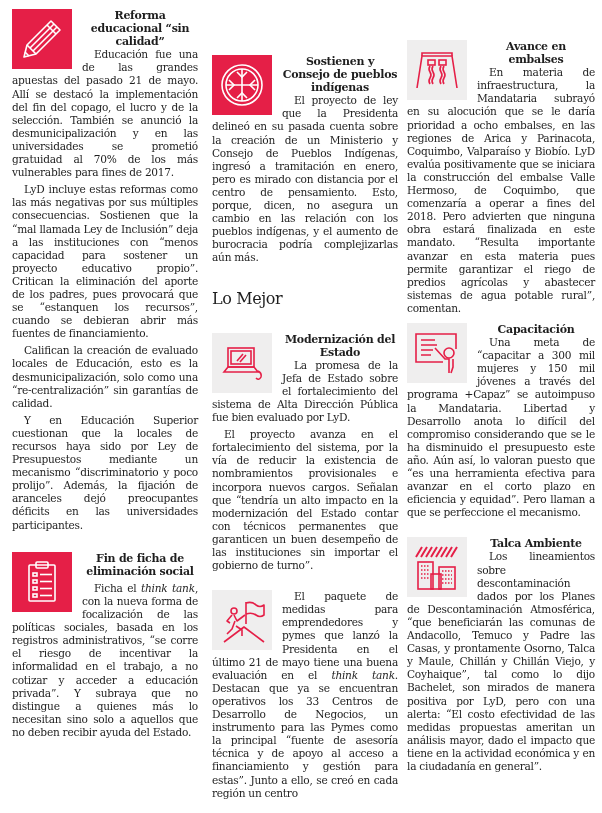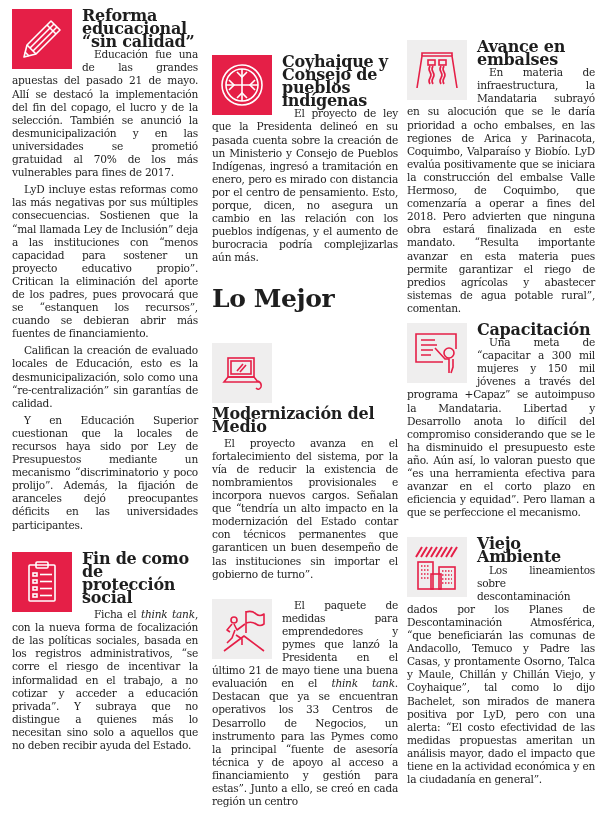--- a/index.html
+++ b/index.html
@@ -7,23 +7,23 @@
   body { position: relative; font-family: "DejaVu Serif", "Liberation Serif", serif; color: #1e1e1e; }
   .col { position: absolute; top: 0; width: 186px; font-size: 10.6px; line-height: 13.1px; letter-spacing: -0.25px; }
   .col.c1 { left: 12px; }
   .col.c2 { left: 212px; }
   .col.c3 { left: 407px; width: 188px; }
   .block { position: relative; }
   .icon { float: left; width: 60px; height: 60px; margin: 0 10px 4px 0; display: flex; align-items: center; justify-content: center; }
   .icon.red { background: #e51f47; }
   .icon.grey { background: #efeeee; }
   .icon svg { width: 48px; height: 48px; }
-  .title { font-weight: bold; font-size: 16px; line-height: 13.1px; display: block; }
+  .title { font-weight: bold; font-size: 11px; line-height: 13.1px; display: block; text-align: center; }
   p { text-align: justify; text-indent: 12px; hyphens: manual; }
-  .section-head { font-size: 25px; line-height: 24px; letter-spacing: -0.4px; font-weight: bold; margin: 0 0 32px 0; }
+  .section-head { font-size: 16px; line-height: 24px; letter-spacing: -0.4px; font-weight: normal; margin: 0 0 22px 0; }
   em { font-style: italic; }
   .clear { clear: both; }
 </style>
 </head>
 <body>
 
 <div class="col c1">
   <div class="block" style="margin-top:9px;">
     <div class="icon red">
       <svg viewBox="0 0 48 48" fill="none" stroke="#ffffff" stroke-width="1.6" stroke-linejoin="round">
@@ -51,59 +51,60 @@
         <rect x="15" y="15" width="4" height="3"></rect>
           <path d="M22 16.5 h12"></path>
         <rect x="15" y="22" width="4" height="3"></rect>
           <path d="M22 23.5 h12"></path>
         <rect x="15" y="29" width="4" height="3"></rect>
           <path d="M22 30.5 h12"></path>
         <rect x="15" y="36" width="4" height="3"></rect>
           <path d="M22 37.5 h12"></path>
       </svg>
     </div>
-    <span class="title">Fin de como de protección social</span>
+    <span class="title">Fin de ficha de eliminación social</span>
     <p style="margin-top:4px;">
       <span>Ficha el </span><em>think tank</em><span>, </span><span>con la nueva forma de focalización de las políticas sociales, basada en los registros administrativos, “se corre el riesgo de incentivar la informalidad en el trabajo, a no cotizar y acceder a educación privada”. Y subraya que no distingue a quienes más lo necesitan sino solo a aquellos que no deben recibir ayuda del Estado.</span>
     </p>
     <div class="clear"></div>
   </div>
 </div>
 
 <div class="col c2">
   <div class="block" style="margin-top:55px;">
     <div class="icon red">
       <svg viewBox="0 0 48 48" fill="none" stroke="#ffffff" stroke-width="1.6">
         <circle cx="24" cy="24" r="20"></circle>
         <circle cx="24" cy="24" r="16"></circle>
         <path d="M24 8 v32 M8 24 h32"></path>
         <path d="M19 11 l5 5 l5 -5"></path>
         <path d="M19 37 l5 -5 l5 5"></path>
         <path d="M11 19 l5 5 l-5 5"></path>
         <path d="M37 19 l-5 5 l5 5"></path>
       </svg>
     </div>
-    <span class="title">Coyhaique y Consejo de pueblos indígenas</span>
+    <span class="title">Sostienen y Consejo de pueblos indígenas</span>
     <p>El proyecto de ley que la Presidenta delineó en su pasada cuenta sobre la creación de un Ministerio y Consejo de Pueblos Indígenas, ingresó a tramitación en enero, pero es mirado con distancia por el centro de pensamiento. Esto, porque, dicen, no asegura un cambio en las relación con los pueblos indígenas, y el aumento de burocracia podría complejizarlas aún más.</p>
     <div class="clear"></div>
   </div>
 
   <h2 class="section-head" style="margin-top:22px;">Lo Mejor</h2>
 
   <div class="block">
     <div class="icon grey">
       <svg viewBox="0 0 48 48" fill="none" stroke="#e51f47" stroke-width="1.6">
         <rect x="10" y="9" width="26" height="19"></rect>
         <rect x="13" y="12" width="20" height="13"></rect>
         <path d="M6 33 h34 l-4 -5 H10 z"></path>
         <path d="M19 22 l6 -7 M22 23 l6 -7"></path>
         <path d="M40 32 q4 2 3 6 q-2 4 -5 1"></path>
       </svg>
     </div>
-    <span class="title">Modernización del Medio</span>
+    <span class="title">Modernización del Estado</span>
+    <p>La promesa de la Jefa de Estado sobre el fortalecimiento del sistema de Alta Dirección Pública fue bien evaluado por LyD.</p>
     <p style="margin-top:4px;">El proyecto avanza en el fortalecimiento del sistema, por la vía de reducir la existencia de nombramientos provisionales e incorpora nuevos cargos. Señalan que “tendría un alto impacto en la modernización del Estado contar con técnicos permanentes que garanticen un buen desempeño de las instituciones sin importar el gobierno de turno”.</p>
     <div class="clear"></div>
   </div>
 
   <div class="block" style="margin-top:18px;">
     <div class="icon grey">
       <svg viewBox="0 0 48 48" fill="none" stroke="#e51f47" stroke-width="1.6" stroke-linejoin="round">
         <path d="M28 6 v22"></path>
         <path d="M28 7 q6 -2 10 2 q4 3 8 0 v10 q-4 3 -8 0 q-4 -3 -10 -1"></path>
         <circle cx="16" cy="15" r="3"></circle>
@@ -152,17 +153,17 @@
   <div class="block" style="margin-top:18px;">
     <div class="icon grey">
       <svg viewBox="0 0 48 48" fill="none" stroke="#e51f47" stroke-width="1.6">
         <path d="M3 14 l6 -10 M8 14 l6 -10 M13 14 l6 -10 M18 14 l6 -10 M23 14 l6 -10 M28 14 l6 -10 M33 14 l6 -10 M38 14 l6 -10" stroke-width="2"></path>
         <rect x="5" y="19" width="15" height="27"></rect>
         <rect x="18" y="31" width="10" height="15"></rect>
         <rect x="26" y="24" width="16" height="22"></rect>
         <path d="M8 23 h9 M8 27 h9 M8 31 h9 M8 35 h9 M29 28 h10 M29 32 h10 M29 36 h10 M29 40 h10" stroke-dasharray="1.5 1.5"></path>
       </svg>
     </div>
-    <span class="title">Viejo Ambiente</span>
+    <span class="title">Talca Ambiente</span>
     <p>Los lineamientos sobre descontaminación dados por los Planes de Descontaminación Atmosférica, “que beneficiarán las comunas de Andacollo, Temuco y Padre las Casas, y prontamente Osorno, Talca y Maule, Chillán y Chillán Viejo, y Coyhaique”, tal como lo dijo Bachelet, son mirados de manera positiva por LyD, pero con una alerta: “El costo efectividad de las medidas propuestas ameritan un análisis mayor, dado el impacto que tiene en la actividad económica y en la ciudadanía en general”.</p>
     <div class="clear"></div>
   </div>
 </div>
 
 </body></html>

